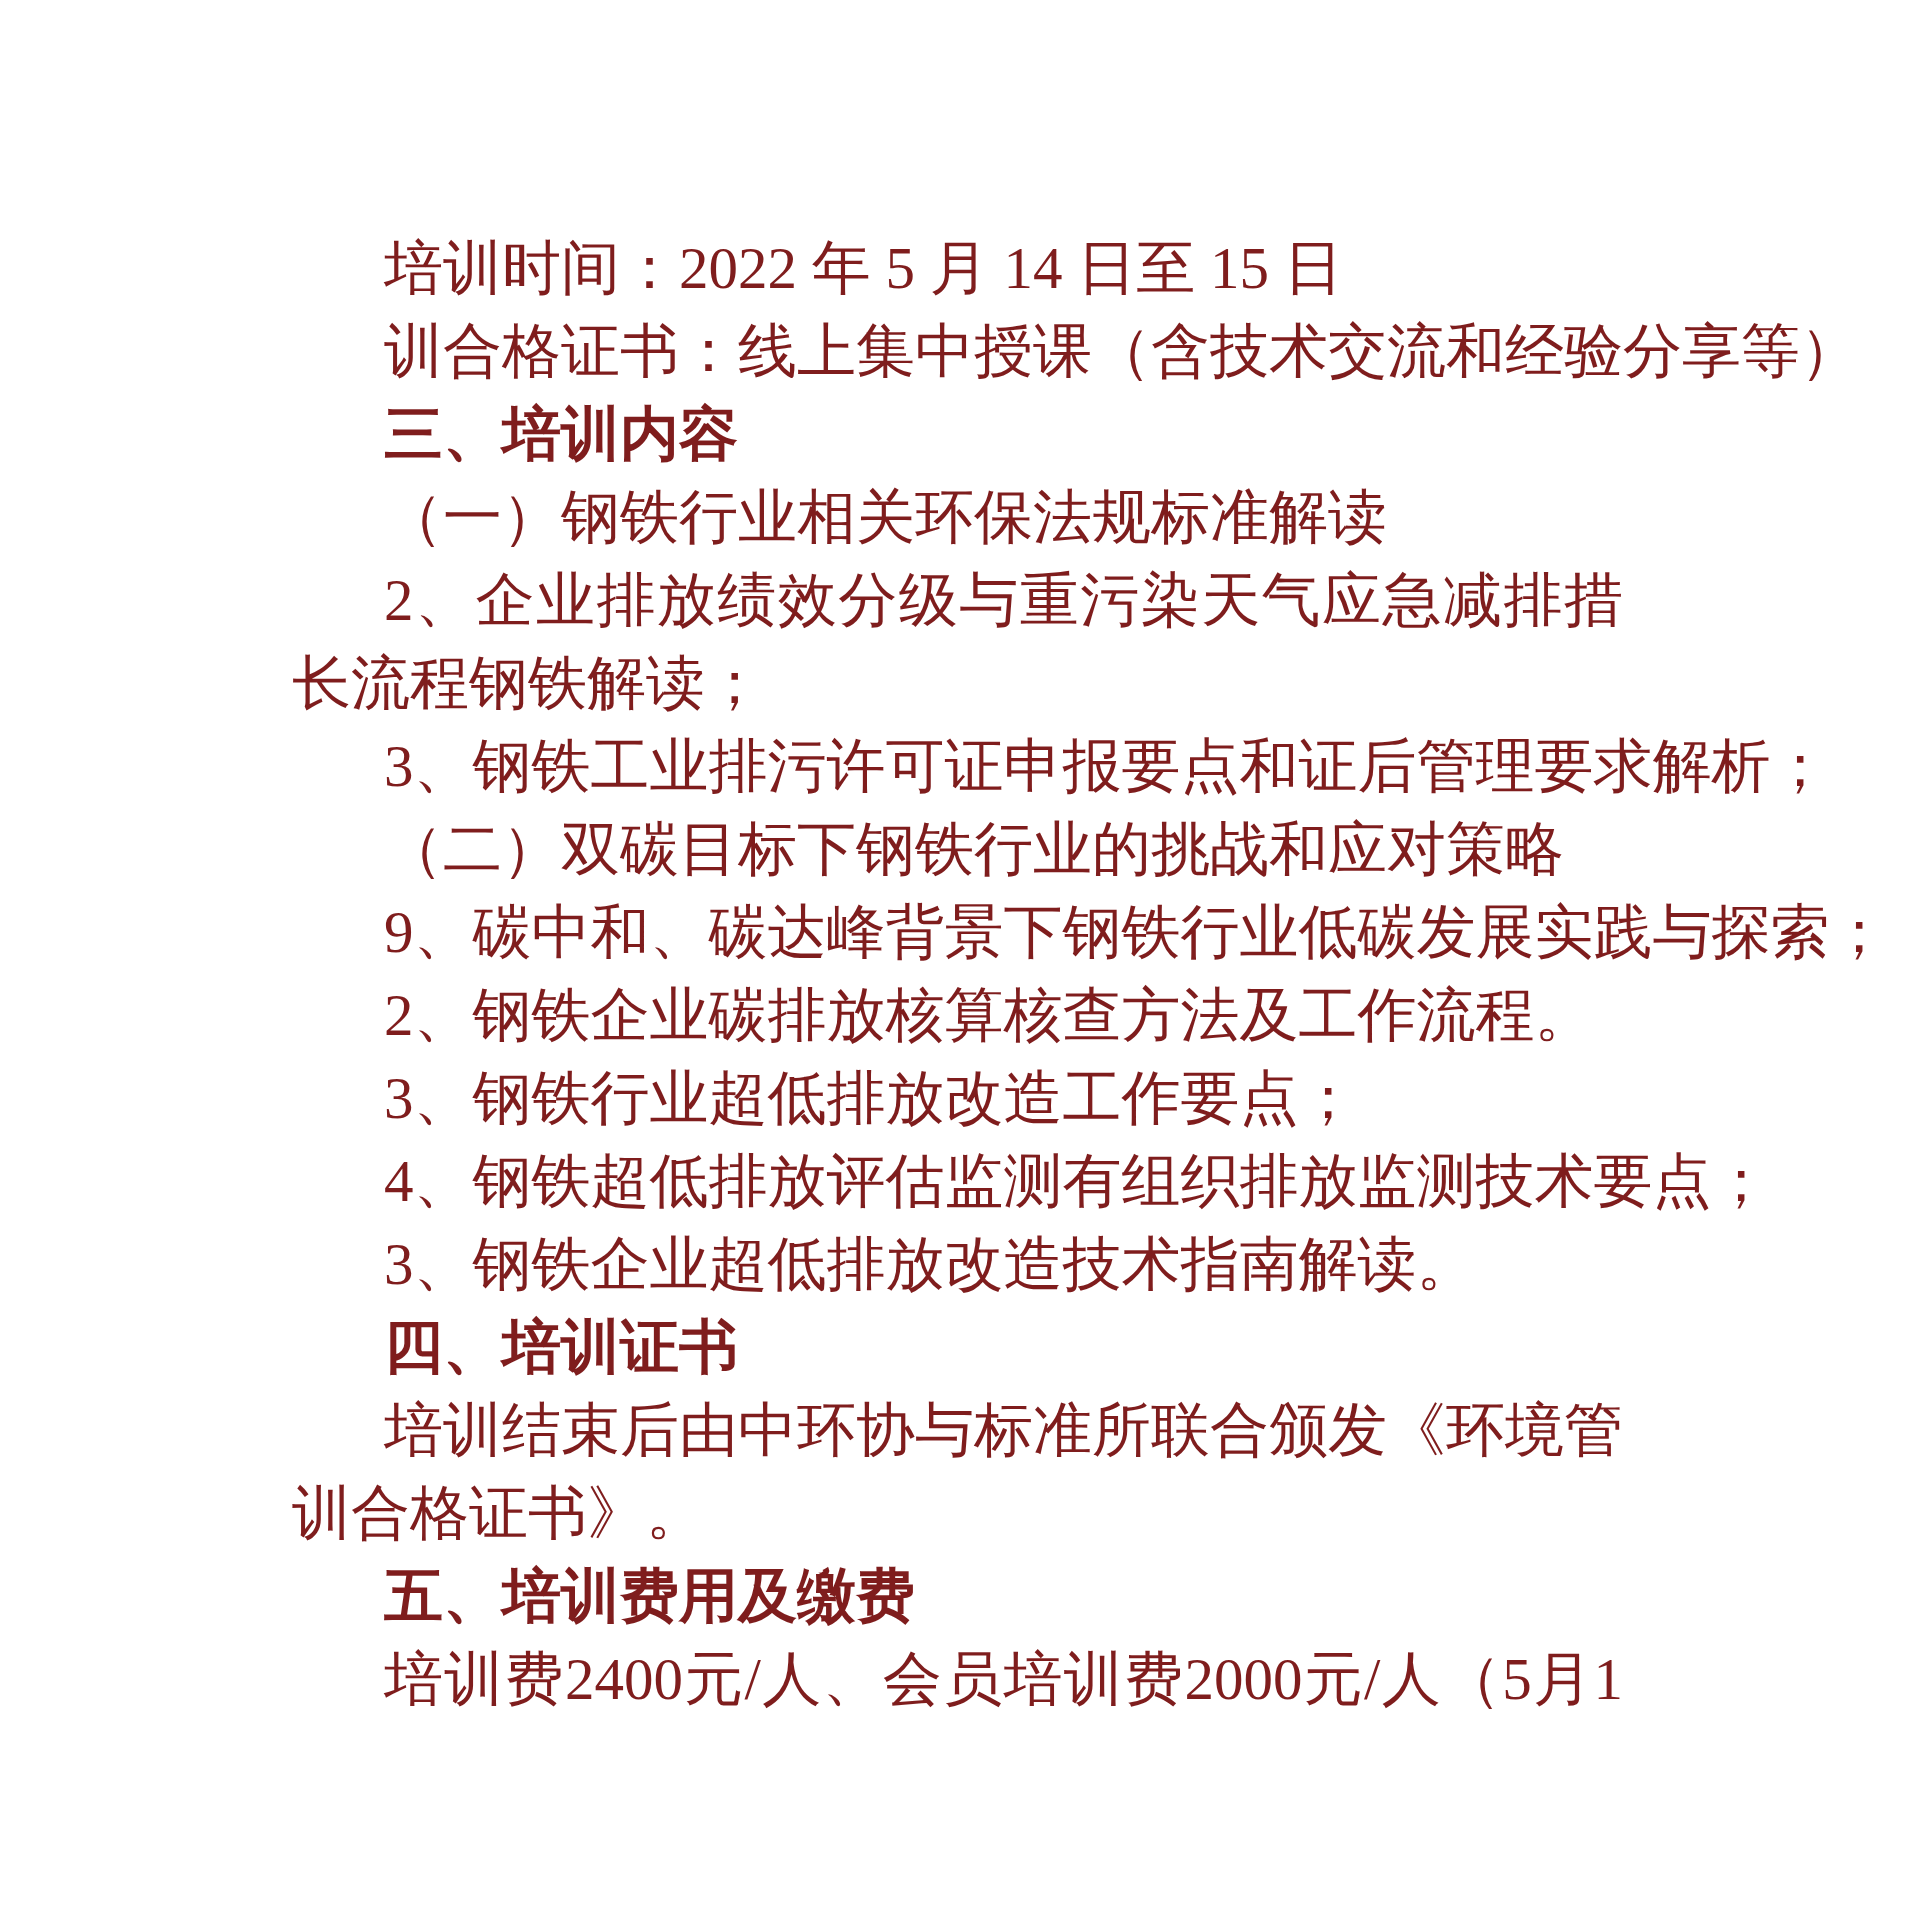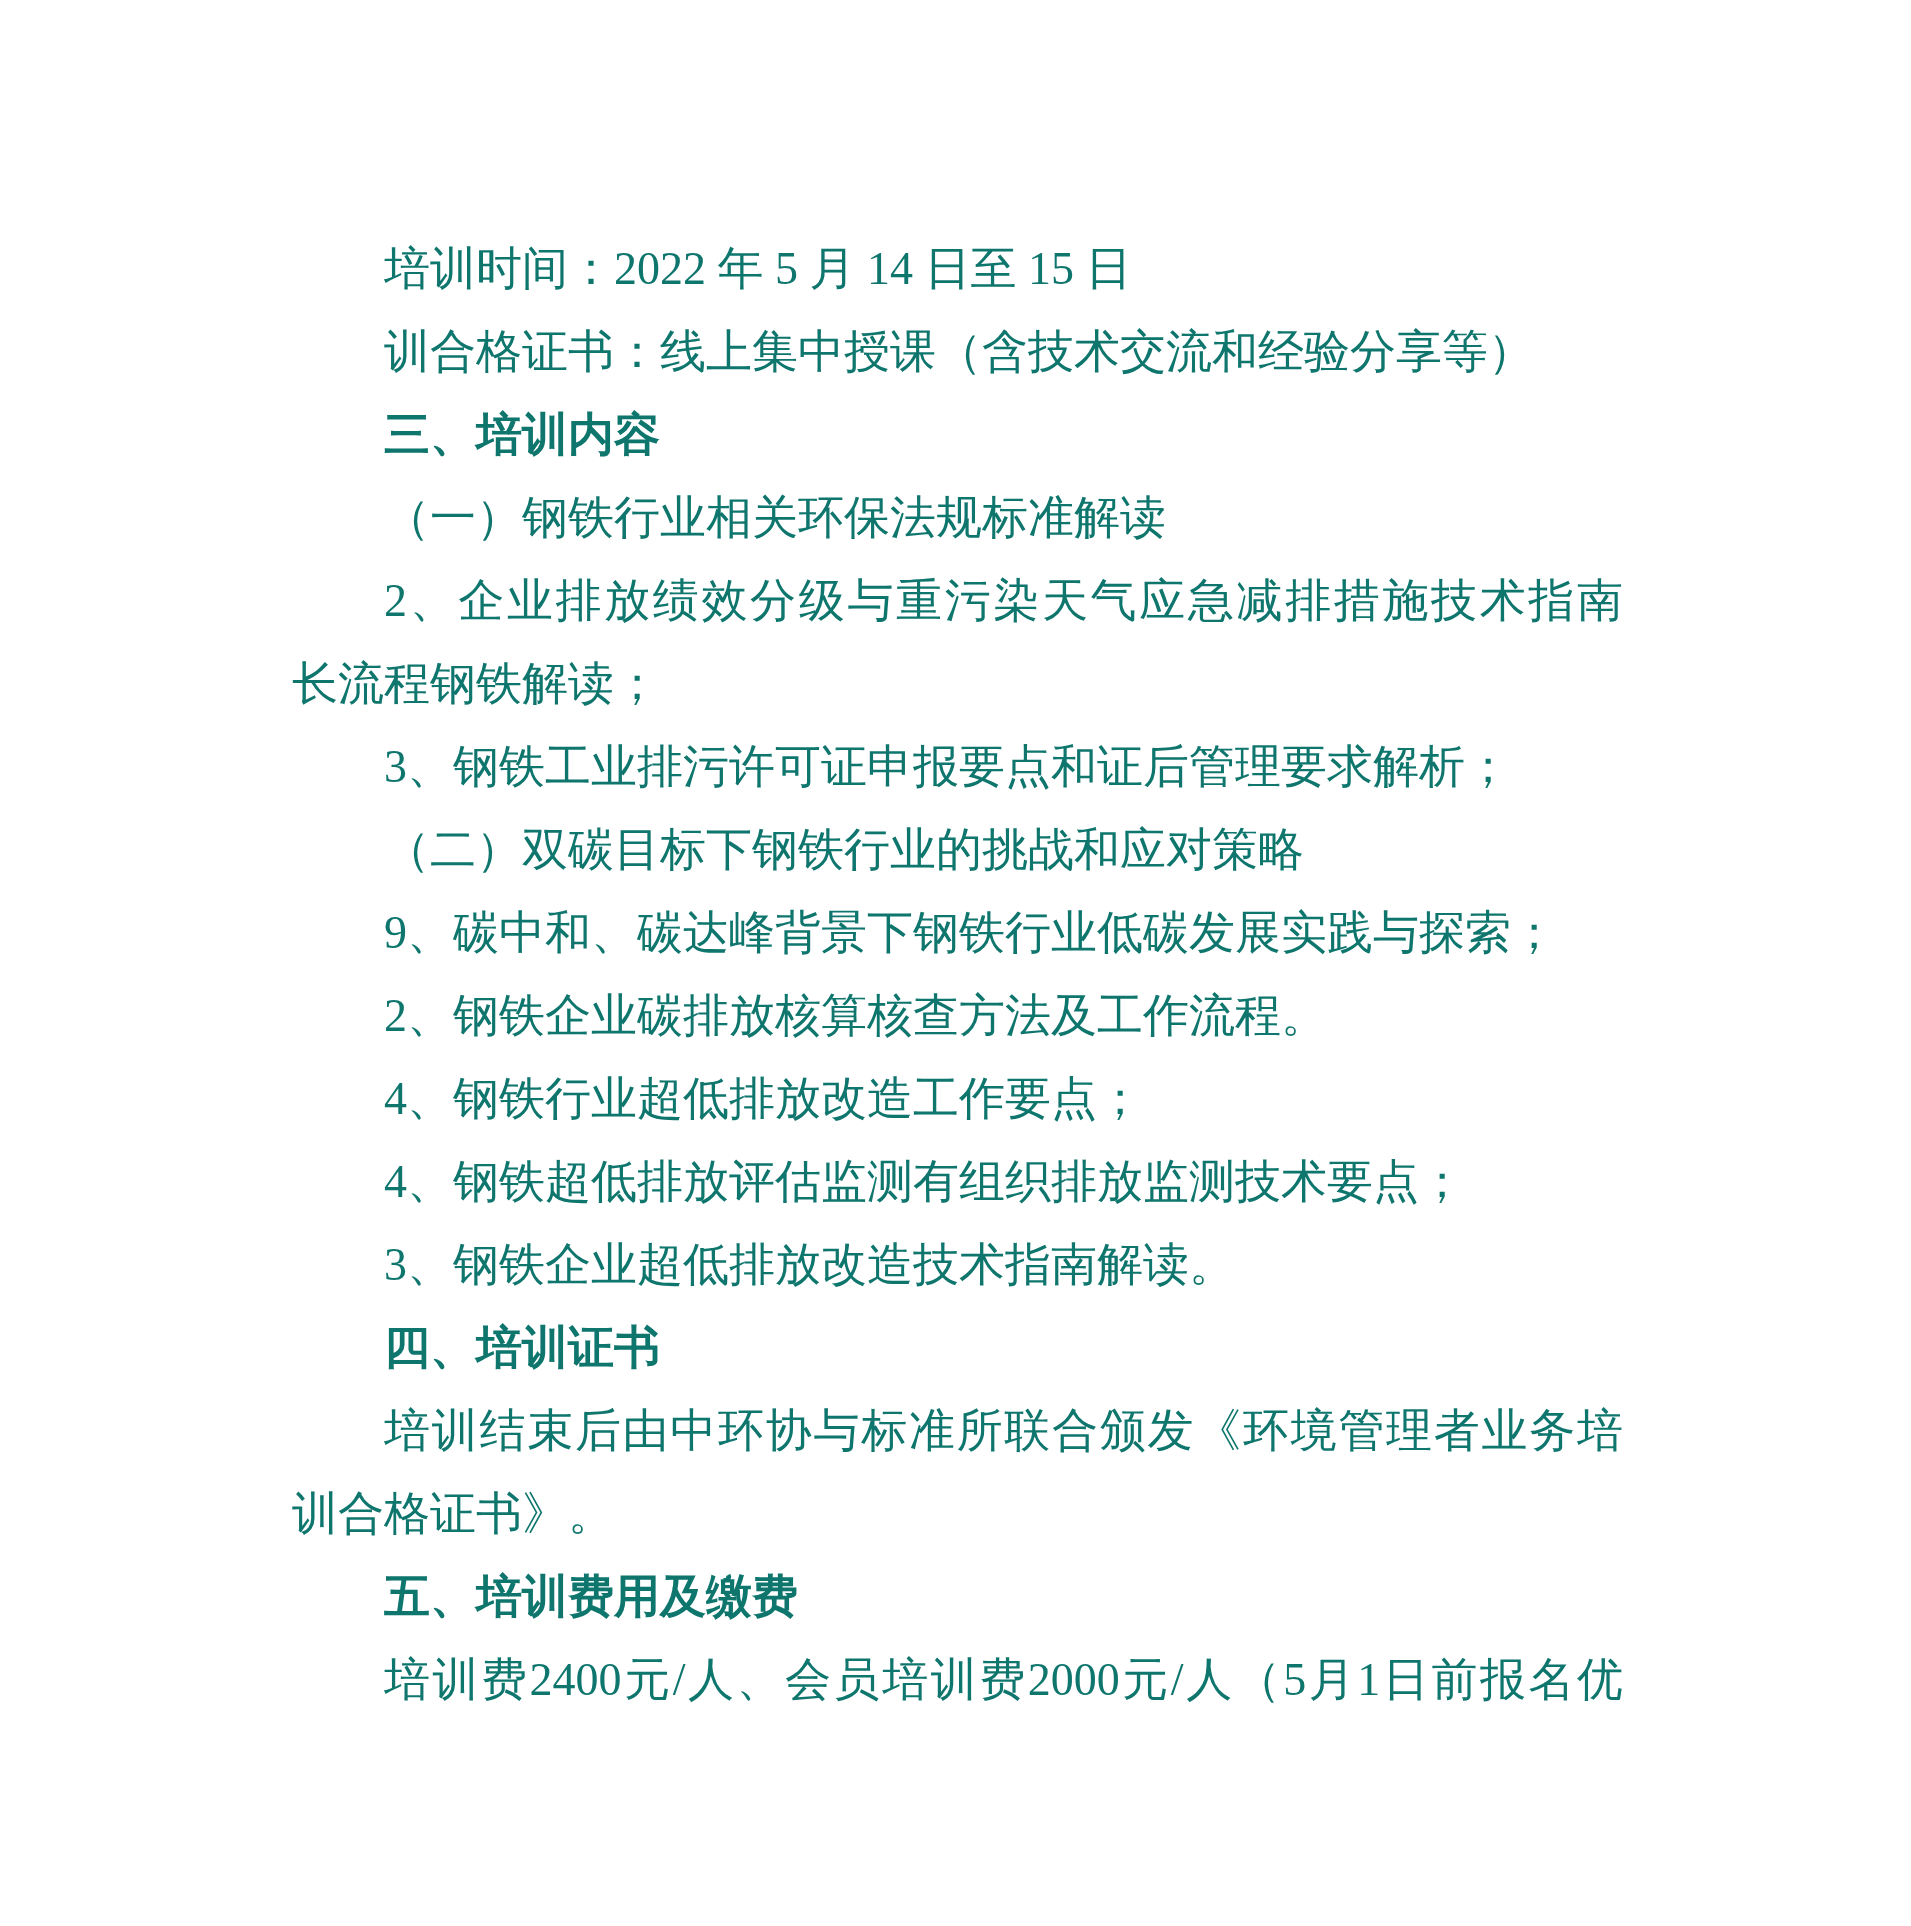--- a/index.html
+++ b/index.html
@@ -18,22 +18,22 @@
   }
   .doc-body {
     position: absolute;
     top: 227px;
     left: 292px;
     width: 1331px;
   }
   .line {
     height: 83px;
     line-height: 83px;
-    font-size: 46px;
-    color: #0f766e;
+    font-size: 59px;
+    color: #7f1d1d;
     white-space: nowrap;
   }
   .line.indent {
     text-indent: 92px;
   }
   .line.heading {
     font-family: "Liberation Sans", sans-serif;
     font-weight: 700;
   }
   .line.fill {
@@ -52,21 +52,21 @@
       <div class="line indent">培训时间：2022 年 5 月 14 日至 15 日</div>
       <div class="line indent">训合格证书：线上集中授课（含技术交流和经验分享等）</div>
       <div class="line indent heading">三、培训内容</div>
       <div class="line indent">（一）钢铁行业相关环保法规标准解读</div>
       <div class="line indent fill">2、企业排放绩效分级与重污染天气应急减排措施技术指南</div>
       <div class="line">长流程钢铁解读；</div>
       <div class="line indent">3、钢铁工业排污许可证申报要点和证后管理要求解析；</div>
       <div class="line indent">（二）双碳目标下钢铁行业的挑战和应对策略</div>
       <div class="line indent">9、碳中和、碳达峰背景下钢铁行业低碳发展实践与探索；</div>
       <div class="line indent">2、钢铁企业碳排放核算核查方法及工作流程。</div>
-      <div class="line indent">4、钢铁行业超低排放改造工作要点；</div>
+      <div class="line indent">3、钢铁行业超低排放改造工作要点；</div>
       <div class="line indent">4、钢铁超低排放评估监测有组织排放监测技术要点；</div>
       <div class="line indent">3、钢铁企业超低排放改造技术指南解读。</div>
       <div class="line indent heading">四、培训证书</div>
       <div class="line indent fill">培训结束后由中环协与标准所联合颁发《环境管理者业务培</div>
       <div class="line">训合格证书》。</div>
       <div class="line indent heading">五、培训费用及缴费</div>
       <div class="line indent fill">培训费2400元/人、会员培训费2000元/人（5月1日前报名优</div>
     </div>
 
 </div>

